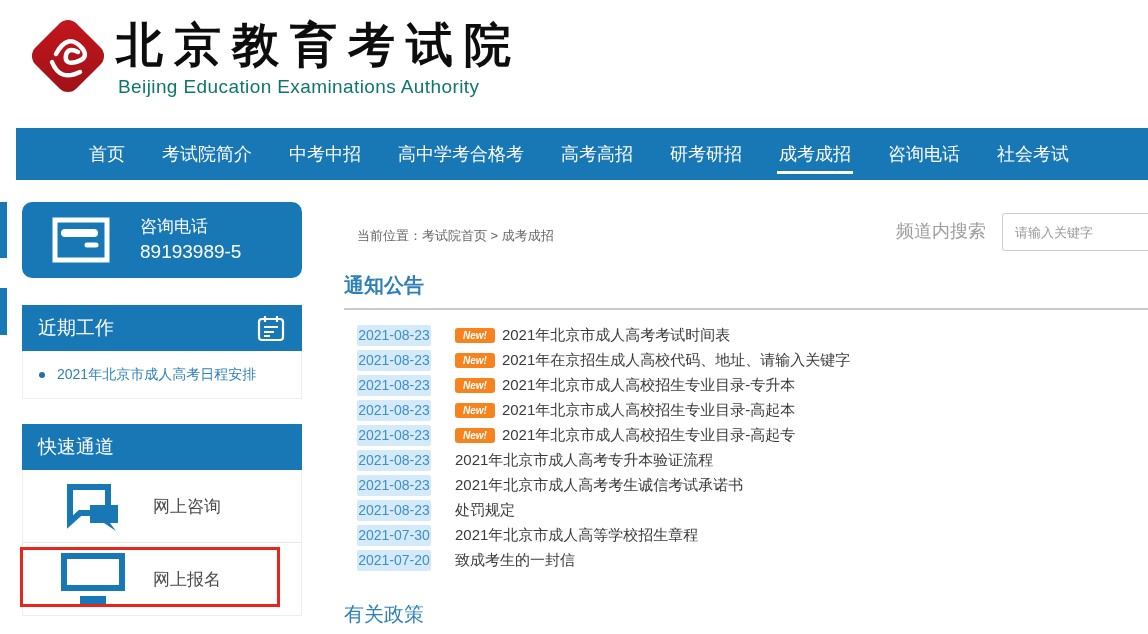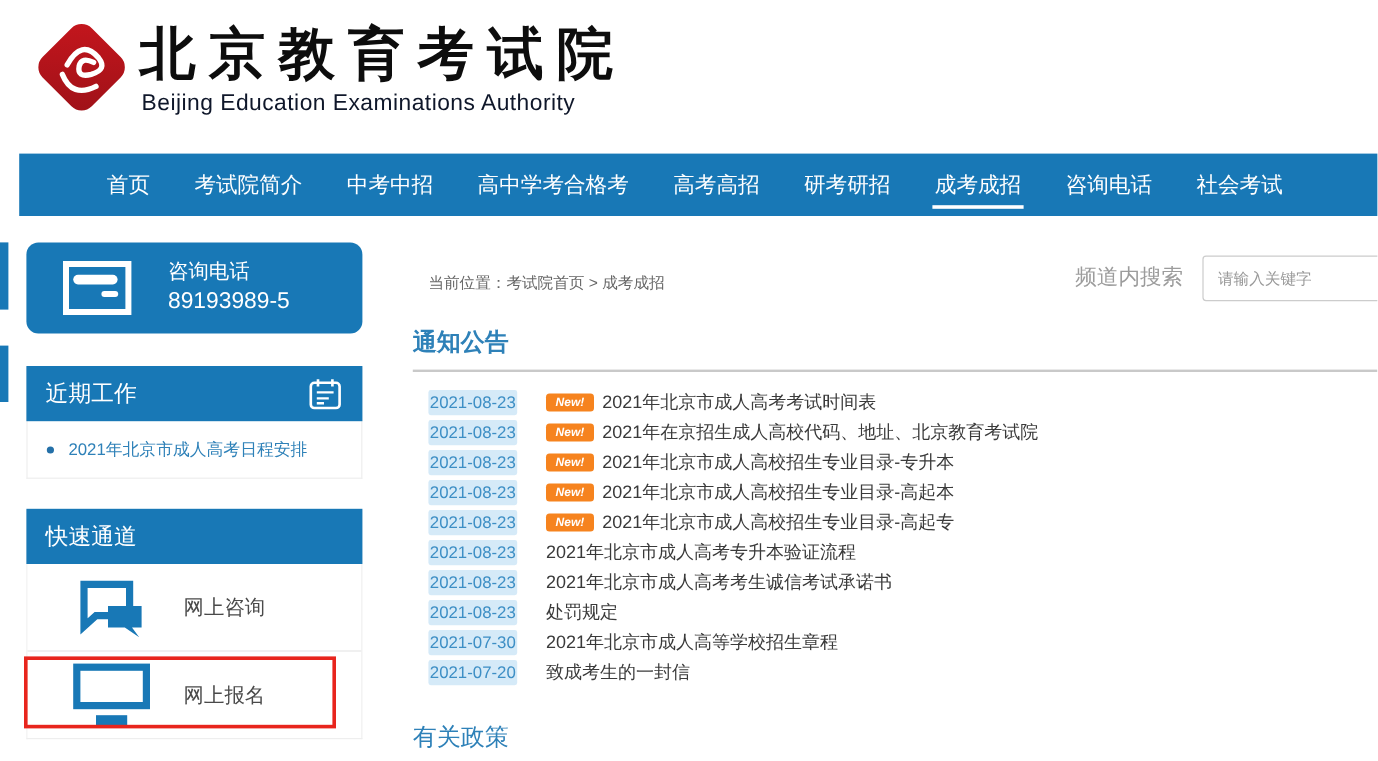--- a/index.html
+++ b/index.html
@@ -9,21 +9,21 @@
   
   .top-partial{position:absolute;top:-14px;right:16px;color:#9a9a9a;font-size:15px;
                display:flex;align-items:center;gap:6px;}
   .top-partial .ph{font-size:17px;color:#b5b5b5;transform:rotate(-10deg);}
 
   
   .header{position:absolute;left:0;top:0;width:1148px;height:128px;background:#fff;}
   .logo{position:absolute;left:26px;top:10px;}
   .title-cn{position:absolute;left:116px;top:14px;font-family:"DejaVu Serif",serif;
             font-weight:700;font-size:47px;color:#0d0d0d;letter-spacing:11px;white-space:nowrap;}
-  .title-en{position:absolute;left:118px;top:76px;font-size:19px;color:#0f172a;letter-spacing:.4px;}
+  .title-en{position:absolute;left:118px;top:76px;font-size:19px;color:#0f766e;letter-spacing:.4px;}
 
   
   .nav{position:absolute;left:16px;top:128px;width:1148px;height:52px;background:#1878b6;
        display:flex;align-items:center;padding-left:73px;box-sizing:border-box;gap:37px;}
   .nav-item{color:#fff;font-size:18px;line-height:52px;position:relative;cursor:pointer;
             white-space:nowrap;font-weight:500;}
   .nav-item.active::after{content:"";position:absolute;left:-2px;right:-2px;bottom:6px;
             height:3px;background:#fff;}
 
   
@@ -191,21 +191,21 @@
 
     <div class="notice-list" id="notice-list">
         <div class="notice-row has-new">
           <span class="date-badge">2021-08-23</span>
           <span class="new-badge">New!</span>
           <span class="ttl">2021年北京市成人高考考试时间表</span>
         </div>
         <div class="notice-row has-new">
           <span class="date-badge">2021-08-23</span>
           <span class="new-badge">New!</span>
-          <span class="ttl">2021年在京招生成人高校代码、地址、北京教育考试院</span>
+          <span class="ttl">2021年在京招生成人高校代码、地址、请输入关键字</span>
         </div>
         <div class="notice-row has-new">
           <span class="date-badge">2021-08-23</span>
           <span class="new-badge">New!</span>
           <span class="ttl">2021年北京市成人高校招生专业目录-专升本</span>
         </div>
         <div class="notice-row has-new">
           <span class="date-badge">2021-08-23</span>
           <span class="new-badge">New!</span>
           <span class="ttl">2021年北京市成人高校招生专业目录-高起本</span>

